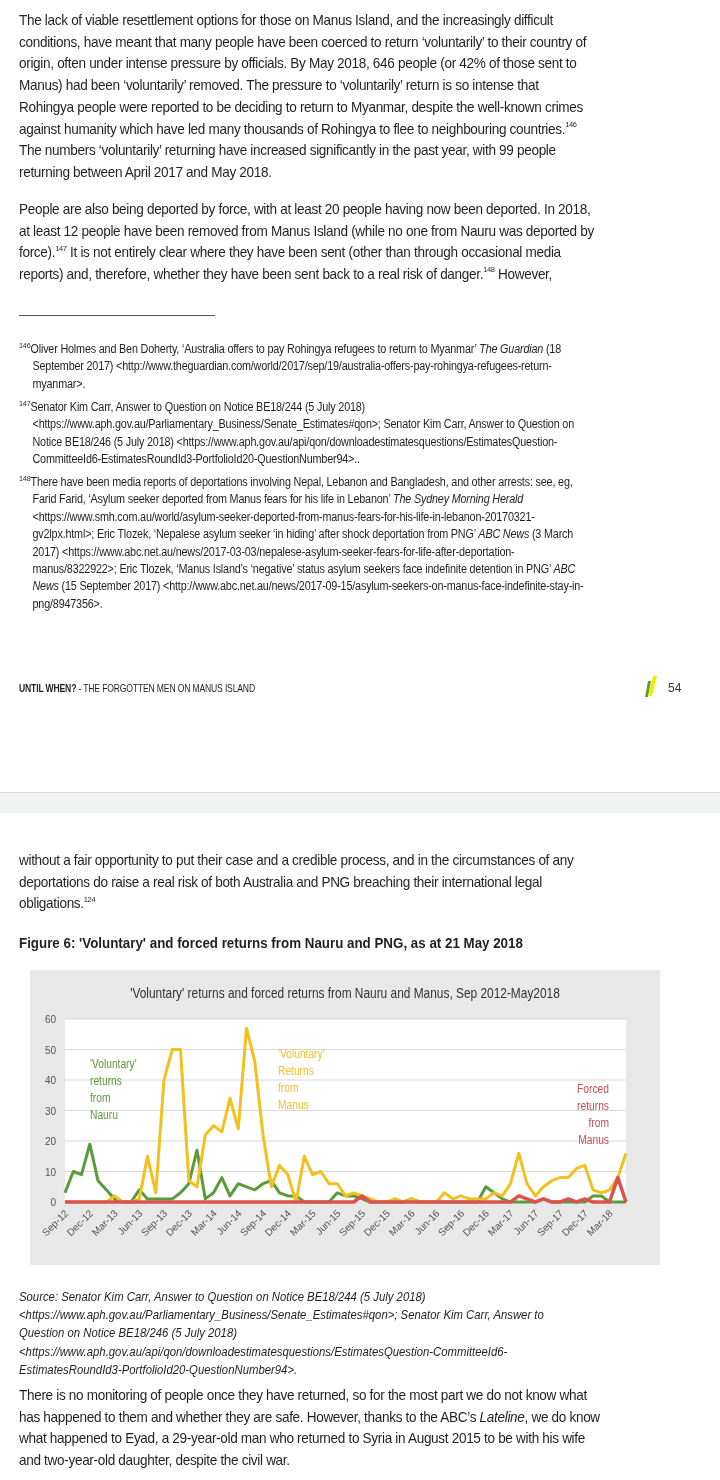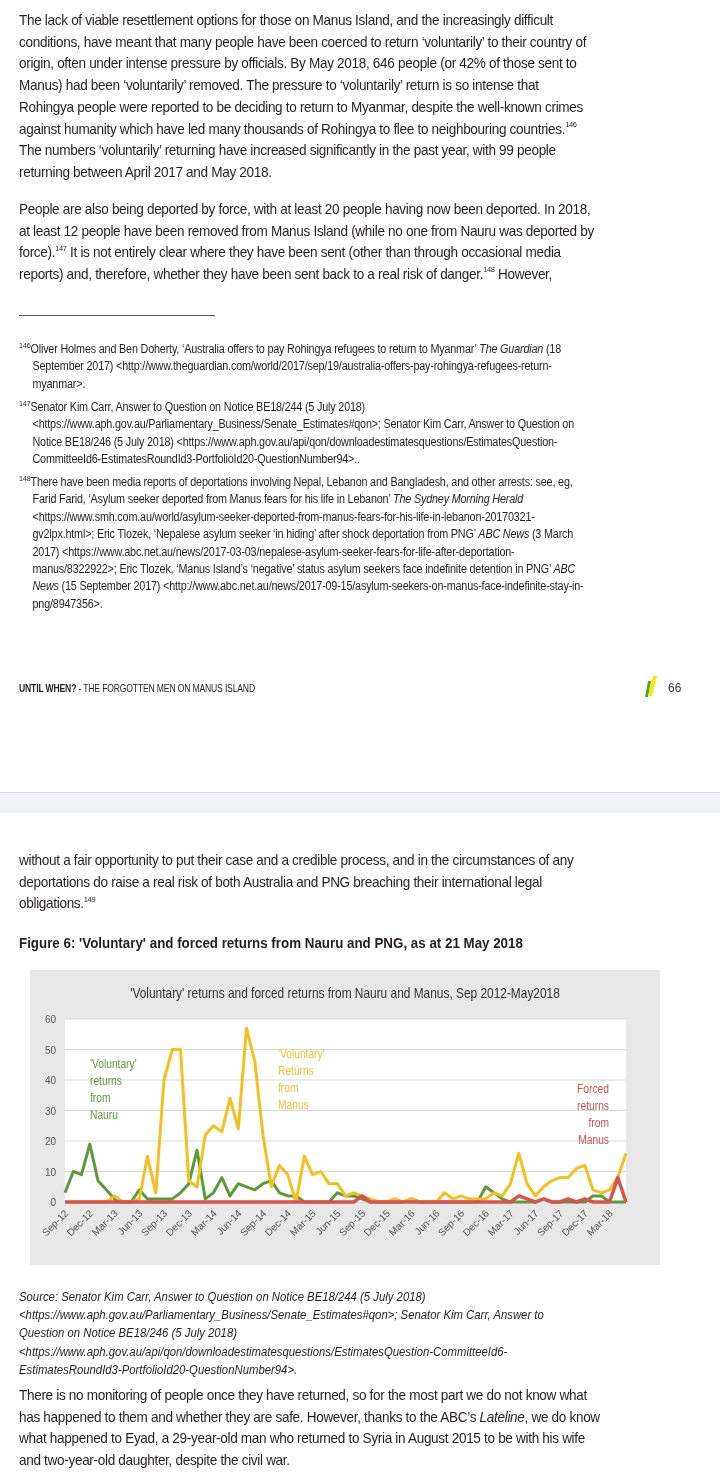--- a/index.html
+++ b/index.html
@@ -94,31 +94,31 @@
     <span class="cont">png/8947356&gt;.</span>
   </div>
 
   <div class="footer-left">
     <b>UNTIL WHEN?</b><span> - THE FORGOTTEN MEN ON MANUS ISLAND</span>
   </div>
   <svg class="footer-mark" viewBox="0 0 14 24">
     <polygon id="mark-green" points="3,7 6,7 3,23 0,23" fill="#5aa02c"></polygon>
     <polygon id="mark-yellow" points="8,2 12,2 7,22 3,22" fill="#f4ea0a"></polygon>
   </svg>
-  <div class="footer-page">66</div>
+  <div class="footer-page">54</div>
 </div>
 
 <div class="gap"></div>
 
 <div class="page page2"></div>
 
 <div class="body-text" style="top:850px">
   <div>without a fair opportunity to put their case and a credible process, and in the circumstances of any</div>
   <div>deportations do raise a real risk of both Australia and PNG breaching their international legal</div>
-  <div><span>obligations.</span><sup>149</sup></div>
+  <div><span>obligations.</span><sup>124</sup></div>
 </div>
 
 <div class="fig-title">Figure 6: 'Voluntary' and forced returns from Nauru and PNG, as at 21 May 2018</div>
 
 <div class="chart-box">
   <svg id="chart-svg" width="630" height="288">
       <text x="315" y="28" text-anchor="middle" font-size="14" fill="#333" font-family="Liberation Sans, sans-serif" transform="translate(315,0) scale(0.85,1) translate(-315,0)">'Voluntary' returns and forced returns from Nauru and Manus, Sep 2012-May2018</text>
       <rect x="35" y="49" width="561" height="183" fill="#ffffff"></rect>
       <line x1="35" x2="596" y1="232" y2="232" stroke="#d9d9d9" stroke-width="1"></line>
       <text x="26" y="236" text-anchor="end" font-size="10" fill="#555" font-family="Liberation Sans, sans-serif">0</text>

